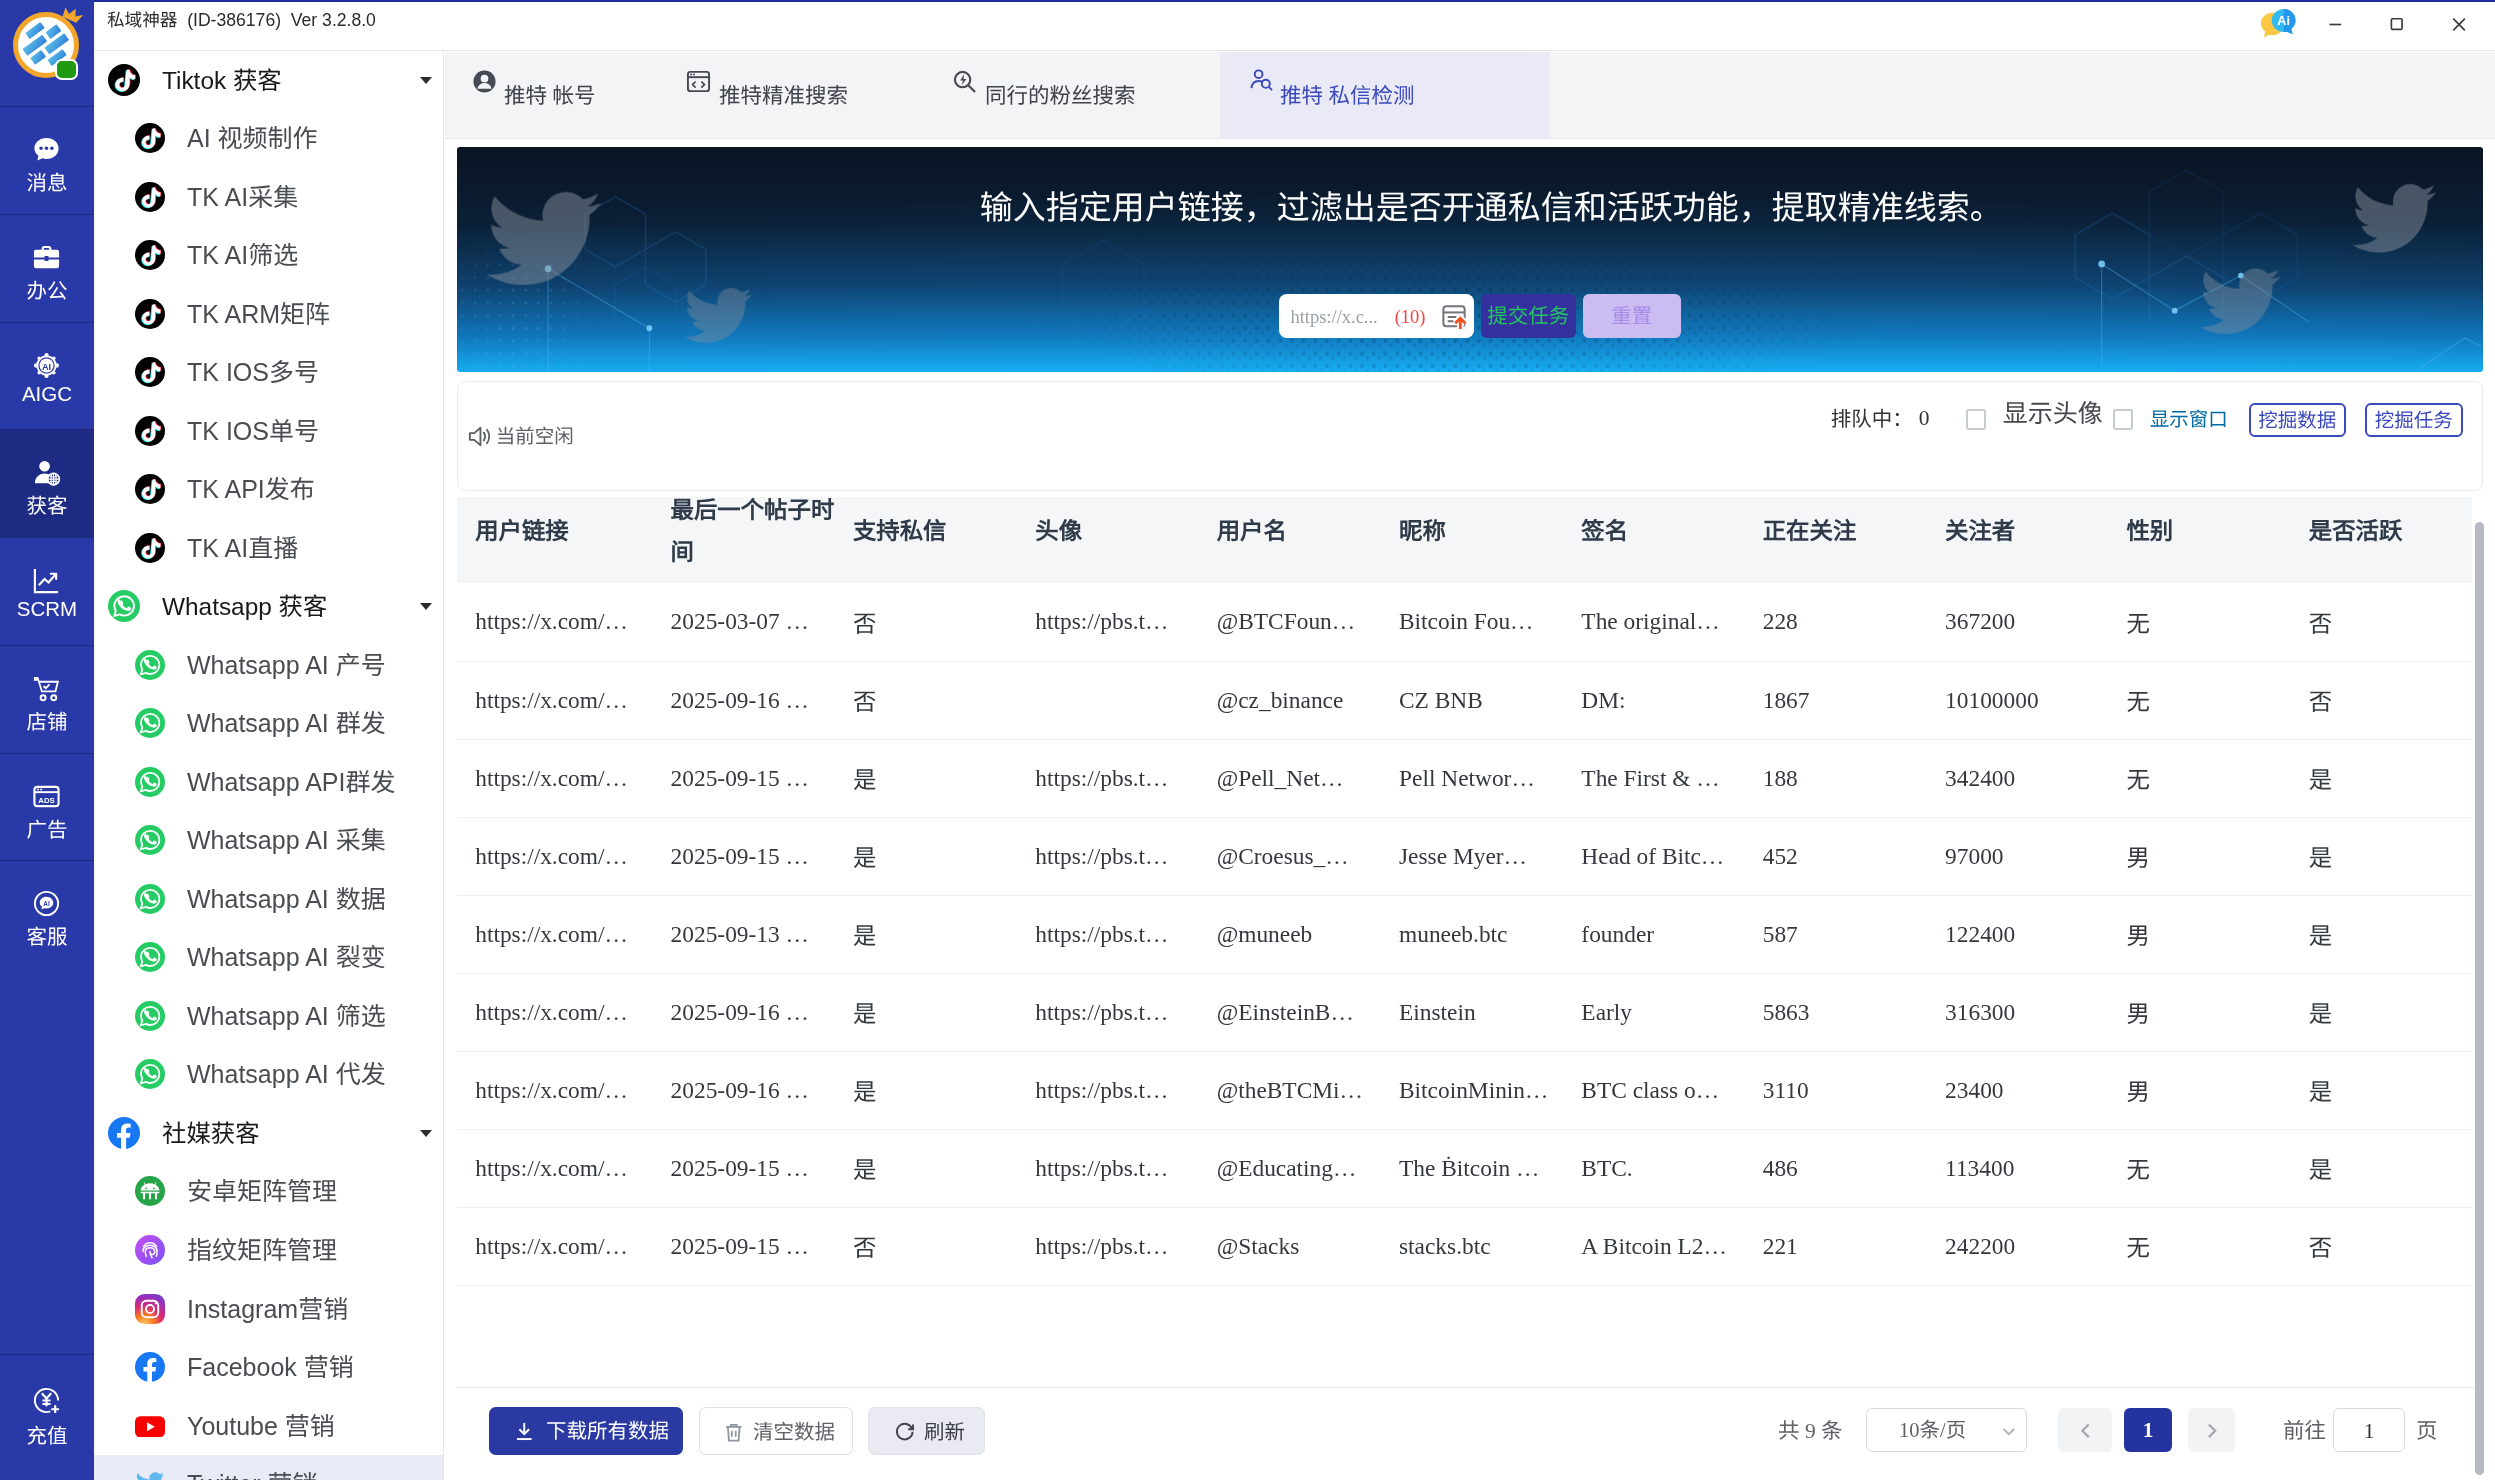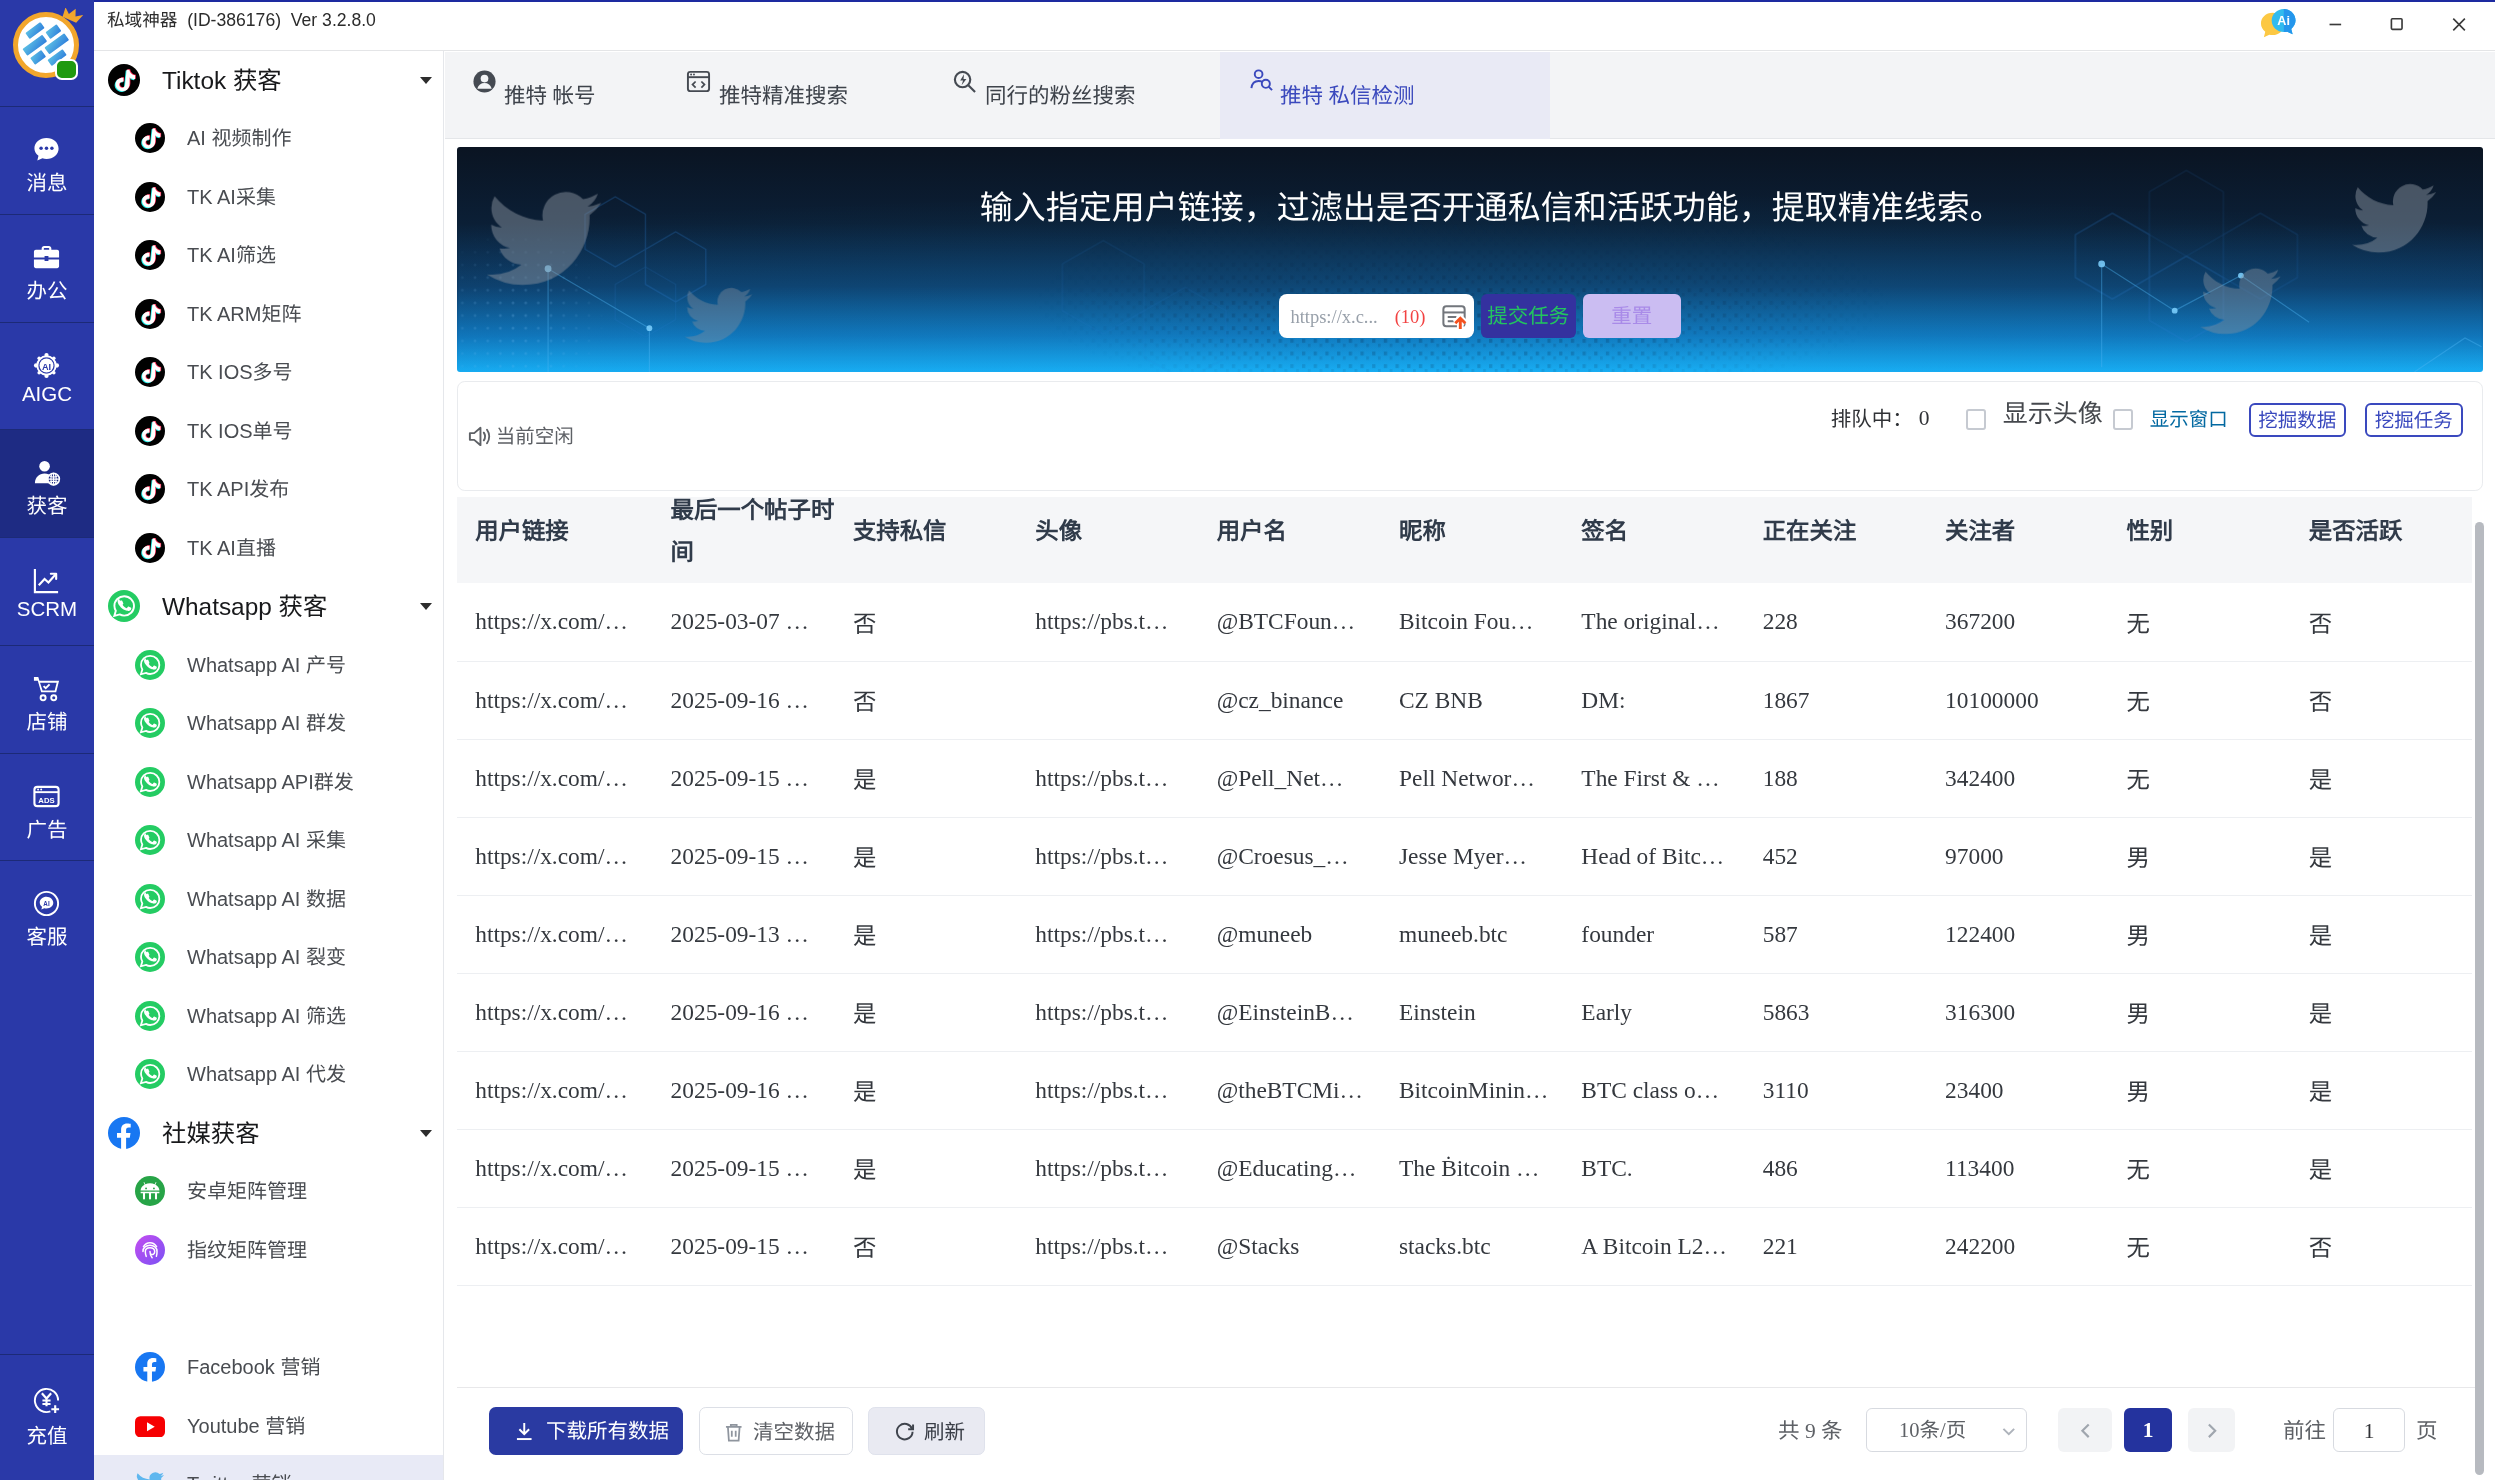--- a/index.html
+++ b/index.html
@@ -21,21 +21,21 @@
   
   #side { position:absolute; left:94px; top:0; width:350px; height:1480px; background:#fff;
     border-right:1px solid #e5e7eb; z-index:10;}
   .srow { position:absolute; left:0; width:349px; height:59px; }
   .srow.hl { background:#e8eaf6; }
   .g-ico { position:absolute; left:13.7px; top:12.7px; width:32px; height:32px; }
   .g-txt { position:absolute; left:68px; top:0; height:59px; line-height:59px; font-size:24.4px; color:#18191b;}
   .g-caret { position:absolute; right:10.7px; top:26px; width:0; height:0;
      border-left:6.8px solid transparent; border-right:6.8px solid transparent; border-top:7.8px solid #2d2d2d;}
   .s-ico { position:absolute; left:41px; top:13.7px; width:30px; height:30px; }
-  .s-txt { position:absolute; left:93px; top:0; height:59px; line-height:59px; font-size:20px; color:#494c51;}
+  .s-txt { position:absolute; left:93px; top:0; height:59px; line-height:59px; font-size:25px; color:#494c51;}
   
   #main { position:absolute; left:445px; top:51px; width:2051px; height:1430px; background:#fff;font-family:Liberation Serif, serif; }
   #tabbar { position:absolute; left:0; top:1px; width:2051px; height:87px; background:#f3f4f6;
     border-bottom:1px solid #e4e6e9; }
   .tab-ico { position:absolute; top:16.6px; width:25px; height:25px; }
   .tab-txt { position:absolute; top:26px; font-size:21.5px; color:#3e434b; }
   #tab4bg { position:absolute; left:775px; top:0; width:330px; height:87px; background:#e9eaf5; }
   
   #banner { position:absolute; left:11.7px; top:96px; width:2026px; height:225px; border-radius:3px; overflow:hidden;
     background:linear-gradient(180deg,#0a1422 0%,#0b1f36 34%,#0d3a66 62%,#0f6fb4 84%,#17abf1 100%);}
@@ -412,20 +412,40 @@
           <circle cx="16" cy="16" r="16" fill="url(#fgr)"></circle>
           <g fill="none" stroke="#fff" stroke-width="1.6" stroke-linecap="round">
             <path d="M9 12.5 c1.6-2.8 4-4.3 7-4.3 s5.4 1.5 7 4.3"></path>
             <path d="M8.5 17.5 c0-4 3.4-6.6 7.5-6.6 s7.5 2.6 7.5 6.6 c0 1.8-.2 3.6-.7 5.2"></path>
             <path d="M12 22.8 c-.7-1.6-1-3.4-1-5.3 0-2.4 2.2-4 5-4 s5 1.6 5 4 c0 2.6-2 3.9-4 3"></path>
             <path d="M16 17.5 c0 2.6 .8 5 2.3 6.8"></path>
           </g>
         </svg></span>
     <span class="s-txt">指纹矩阵管理</span>
   </div>
+  <div class="srow" style="top:1280px">
+    <span class="s-ico"><svg width="30" height="30" viewBox="0 0 32 32">
+          <defs>
+            <radialGradient id="igr" cx="0.3" cy="1.05" r="1.3">
+              <stop offset="0" stop-color="#fdd575"></stop>
+              <stop offset="0.26" stop-color="#fa7e1e"></stop>
+              <stop offset="0.5" stop-color="#d62976"></stop>
+              <stop offset="0.75" stop-color="#962fbf"></stop>
+              <stop offset="1" stop-color="#4f5bd5"></stop>
+            </radialGradient>
+          </defs>
+          <rect x="0" y="0" width="32" height="32" rx="10" fill="url(#igr)"></rect>
+          <g fill="none" stroke="#fff" stroke-width="2">
+            <rect x="7.2" y="7.2" width="17.6" height="17.6" rx="5"></rect>
+            <circle cx="16" cy="16" r="4.3"></circle>
+          </g>
+          <circle cx="22.3" cy="9.7" r="1.4" fill="#fff"></circle>
+        </svg></span>
+    <span class="s-txt">Instagram营销</span>
+  </div>
   <div class="srow" style="top:1338px">
     <span class="s-ico"><svg width="30" height="30" viewBox="0 0 32 32">
           <circle cx="16" cy="16" r="16" fill="#1877f2"></circle>
           <path d="M21.8 20.7 l.7-4.6 h-4.4 v-3 c0-1.3 .6-2.5 2.6-2.5 h2 V6.7 c0 0-1.8-.3-3.6-.3 -3.6 0-6 2.2-6 6.2 v3.5 H9 v4.6 h4.1 V32 a16 16 0 0 0 5 0 V20.7 Z" fill="#fff"></path>
         </svg></span>
     <span class="s-txt">Facebook 营销</span>
   </div>
   <div class="srow" style="top:1397px">
     <span class="s-ico" style="top:18.5px"><svg width="30" height="21.5" viewBox="0 0 34 24">
           <rect x="0" y="0" width="34" height="24" rx="6" fill="#f60002"></rect>

